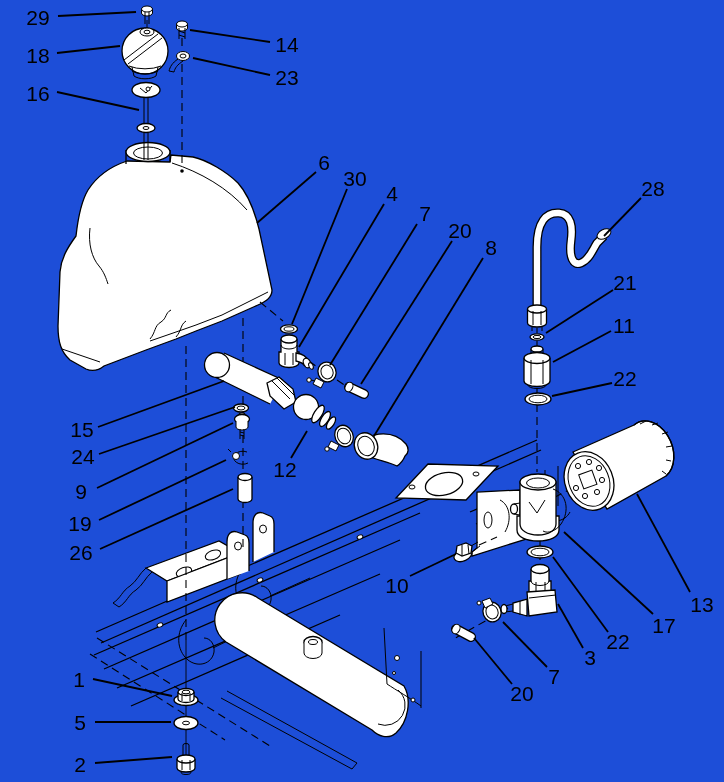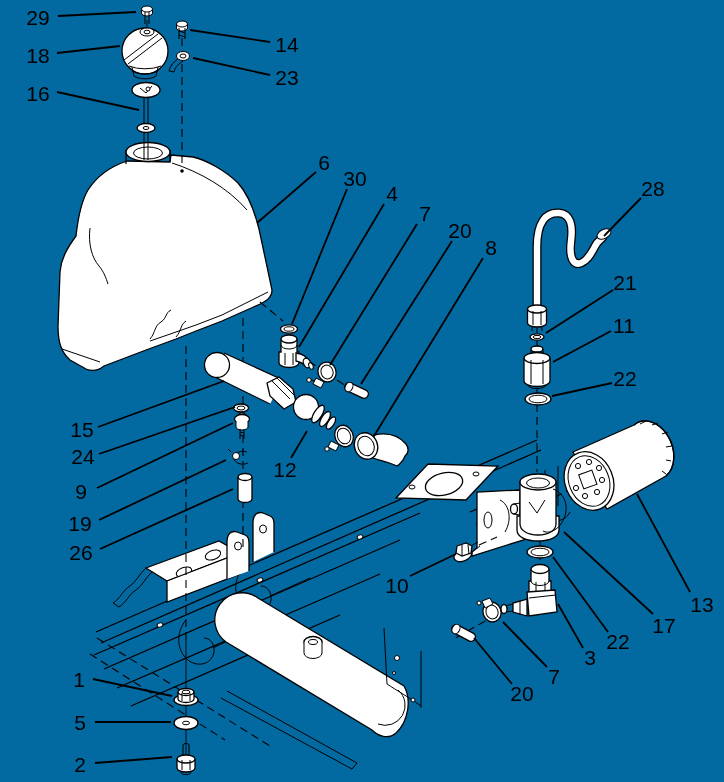--- a/index.html
+++ b/index.html
@@ -1,16 +1,16 @@
 <!DOCTYPE html>
 <html><head>
 <meta charset="utf-8">
 <style>
   html,body{margin:0;padding:0;background:#ffffff;}
-  .stage{position:relative;width:724px;height:782px;background:#0369a1;overflow:hidden;}
+  .stage{position:relative;width:724px;height:782px;background:#1d4ed8;overflow:hidden;}
   svg{display:block;}
   .ln{stroke:#000;fill:none;stroke-width:1.3;}
   .lnt{stroke:#000;fill:none;stroke-width:1;}
   .wf{fill:#fff;stroke:#000;stroke-width:1.3;}
   .wft{fill:#fff;stroke:#000;stroke-width:1;}
   .dash{stroke:#000;fill:none;stroke-width:1.1;stroke-dasharray:8 5;}
   .thin{stroke:#000;fill:none;stroke-width:0.9;}
   .callout-num{font-family:"Liberation Sans",sans-serif;font-size:21px;fill:#000;text-anchor:middle;}
   .leader{stroke:#000;stroke-width:1.8;}
 </style>

